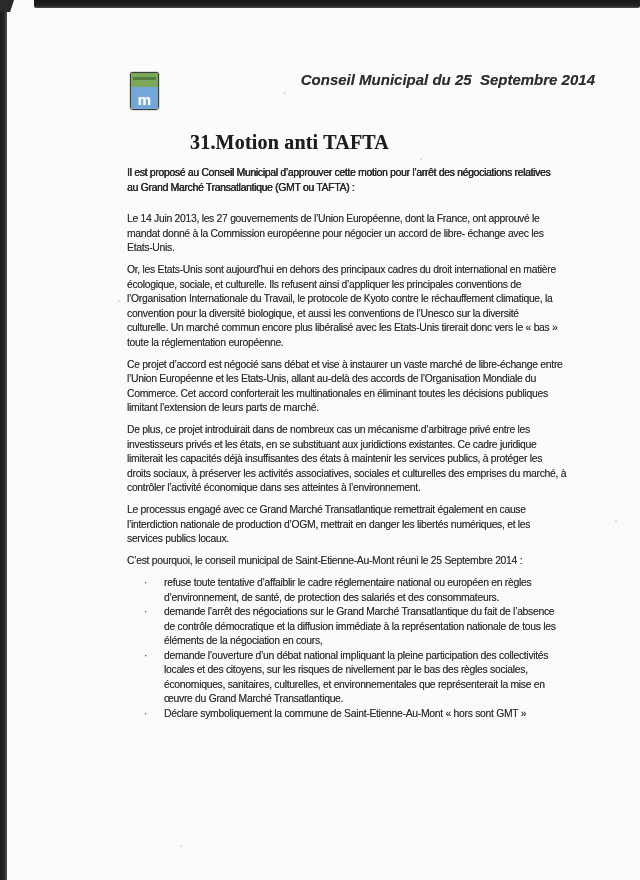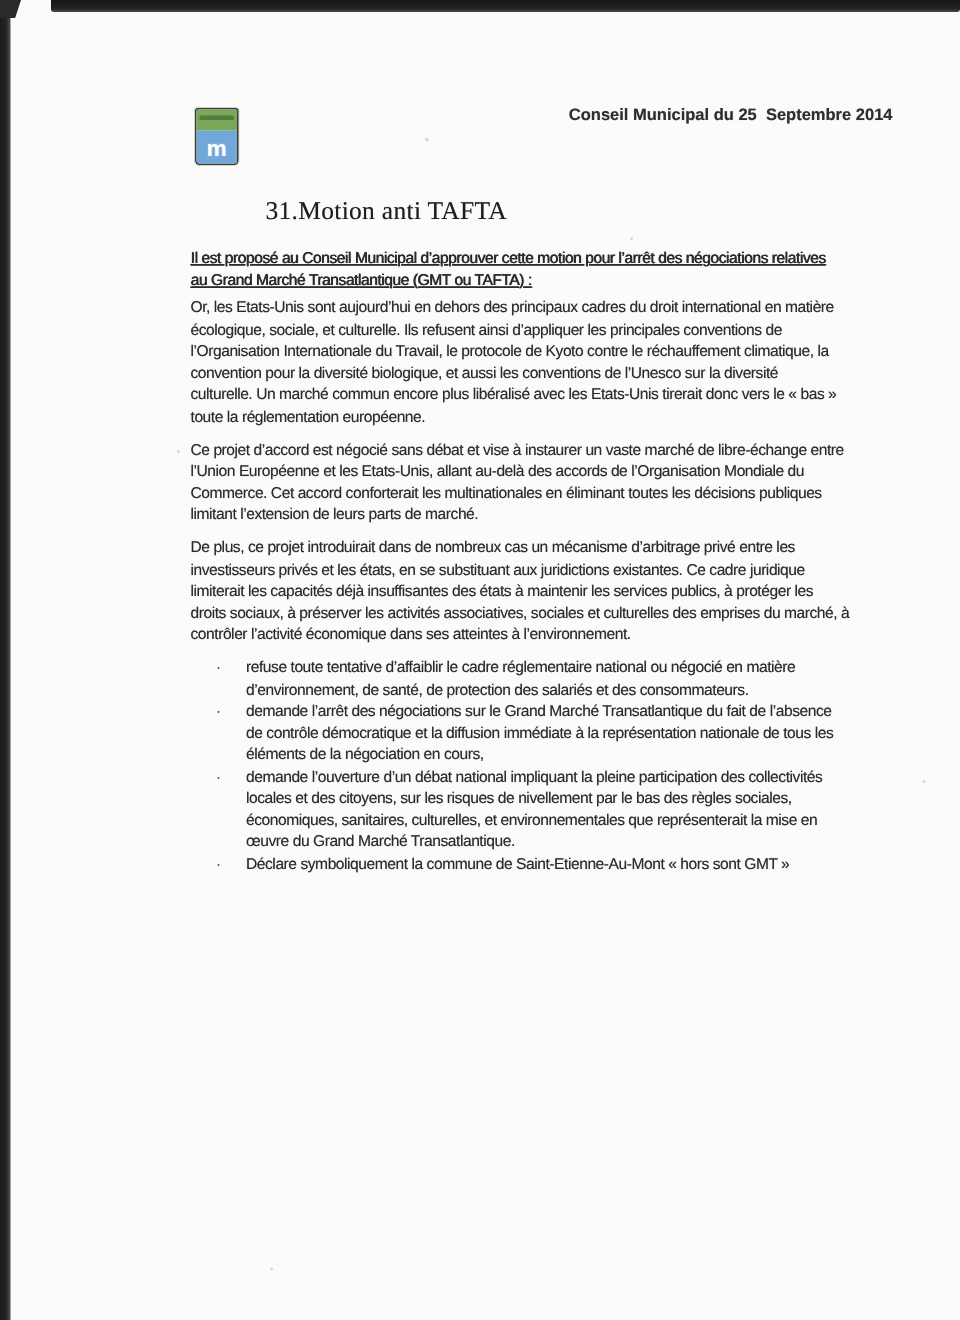--- a/index.html
+++ b/index.html
@@ -44,46 +44,45 @@
   .logo-bottom{
     height:24px;display:flex;align-items:center;justify-content:center;
     color:#fff;font-weight:700;font-size:15px;line-height:1;
     font-family:"Liberation Sans",sans-serif;
     text-shadow:0 0 1px rgba(255,255,255,.7);
   }
 
   
   .header-date{
     position:absolute;right:45px;top:71px;
-    font-size:11px;font-weight:700;
+    font-size:15px;font-weight:700;font-style:italic;
     color:#2e2e2e;white-space:pre;
     text-shadow:0 0 .5px rgba(46,46,46,.55);
   }
 
   
   .doc-title{
-    position:absolute;left:177px;top:131px;
+    position:absolute;left:190px;top:131px;
     font-family:"Liberation Serif",serif;
-    font-weight:400;font-size:17px;color:#1d1d1d;
+    font-weight:700;font-size:20px;color:#1d1d1d;
     letter-spacing:.2px;
     text-shadow:0 0 .5px rgba(29,29,29,.5);
   }
 
   
   .content{
     position:absolute;left:127px;top:166px;width:488px;
     font-size:10.4px;line-height:14.5px;color:#2b2b2b;
     letter-spacing:-0.3px;
     text-shadow:0 0 .5px rgba(43,43,43,.5);
   }
   .para{white-space:pre-line;margin:0 0 7.5px 0;}
   .para.lead{
-    margin-bottom:4px;
+    margin-bottom:17px;
     text-shadow:.35px 0 0 currentColor, 0 0 .5px rgba(43,43,43,.5);
-    text-decoration:underline;
   }
   .bullets{margin-top:1px;}
   .bullet-item{display:flex;margin:0;}
   .bullet-marker{
     flex:0 0 20px;margin-left:17px;color:#4a4a4a;
     font-size:10px;line-height:14.5px;
   }
   .bullet-text{flex:1;white-space:pre-line;}
 </style>
 </head>
@@ -103,40 +102,47 @@
   <div class="logo-bottom" style="background: rgb(114, 167, 218);">m</div>
 </div>
 
 <div class="header-date">Conseil Municipal du 25  Septembre 2014</div>
 
 <div class="doc-title">31.Motion anti TAFTA</div>
 
 <div class="content">
   <div class="para lead">Il est proposé au Conseil Municipal d’approuver cette motion pour l’arrêt des négociations relatives
 au Grand Marché Transatlantique (GMT ou TAFTA) :</div>
+  <div class="para">Le 14 Juin 2013, les 27 gouvernements de l’Union Européenne, dont la France, ont approuvé le
+mandat donné à la Commission européenne pour négocier  un accord de libre- échange avec les
+Etats-Unis.</div>
   <div class="para">Or, les Etats-Unis sont aujourd’hui en dehors des principaux cadres du droit international en matière
 écologique, sociale, et culturelle. Ils refusent ainsi d’appliquer les principales conventions de
 l’Organisation Internationale du Travail, le protocole de Kyoto contre le réchauffement climatique, la
 convention pour la diversité biologique, et aussi les conventions de l’Unesco sur la diversité
 culturelle. Un marché commun encore plus libéralisé avec les Etats-Unis tirerait donc vers le « bas »
 toute la réglementation européenne.</div>
   <div class="para">Ce projet d’accord est négocié sans débat et vise à instaurer un vaste marché de libre-échange entre
 l’Union Européenne et les Etats-Unis, allant au-delà des accords de l’Organisation Mondiale du
 Commerce. Cet accord conforterait les multinationales en éliminant toutes les décisions publiques
 limitant l’extension de leurs parts de marché.</div>
   <div class="para">De plus, ce projet introduirait dans de nombreux cas un  mécanisme d’arbitrage privé entre les
 investisseurs privés et les états, en se substituant aux juridictions existantes. Ce cadre juridique
 limiterait les capacités déjà insuffisantes des états à maintenir les services publics, à protéger les
 droits sociaux, à préserver les activités associatives, sociales et culturelles des emprises du marché, à
 contrôler l’activité économique  dans ses atteintes à l’environnement.</div>
+  <div class="para">Le processus engagé avec ce Grand Marché Transatlantique remettrait également  en cause
+l’interdiction nationale de production d’OGM, mettrait en danger les libertés numériques, et les
+services publics locaux.</div>
+  <div class="para">C’est pourquoi, le conseil municipal de Saint-Etienne-Au-Mont réuni le 25 Septembre 2014 :</div>
 
   <div class="bullets">
     <div class="bullet-item">
       <span class="bullet-marker">·</span>
-      <span class="bullet-text">refuse toute tentative d’affaiblir le cadre réglementaire national ou négocié en matière
+      <span class="bullet-text">refuse toute tentative d’affaiblir le cadre réglementaire national ou européen en règles
 d’environnement, de santé, de protection des salariés et des consommateurs.</span>
     </div>
     <div class="bullet-item">
       <span class="bullet-marker">·</span>
       <span class="bullet-text">demande l’arrêt des négociations sur le Grand Marché Transatlantique du fait de l’absence
 de contrôle démocratique et la diffusion immédiate à la représentation nationale de tous les
 éléments de la négociation en cours,</span>
     </div>
     <div class="bullet-item">
       <span class="bullet-marker">·</span>

